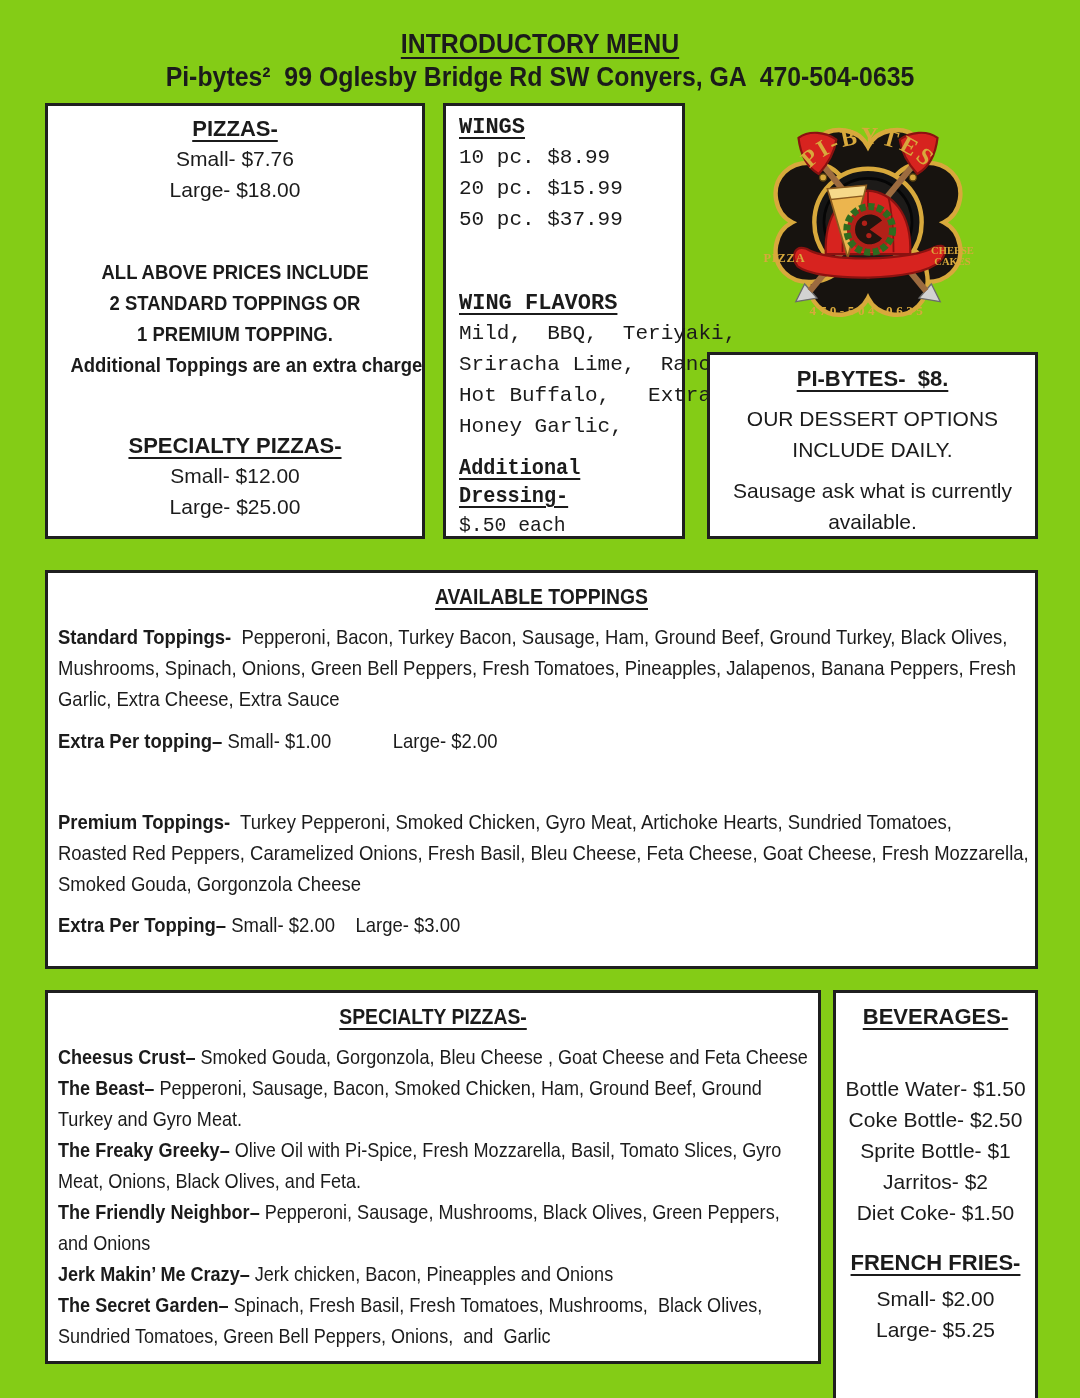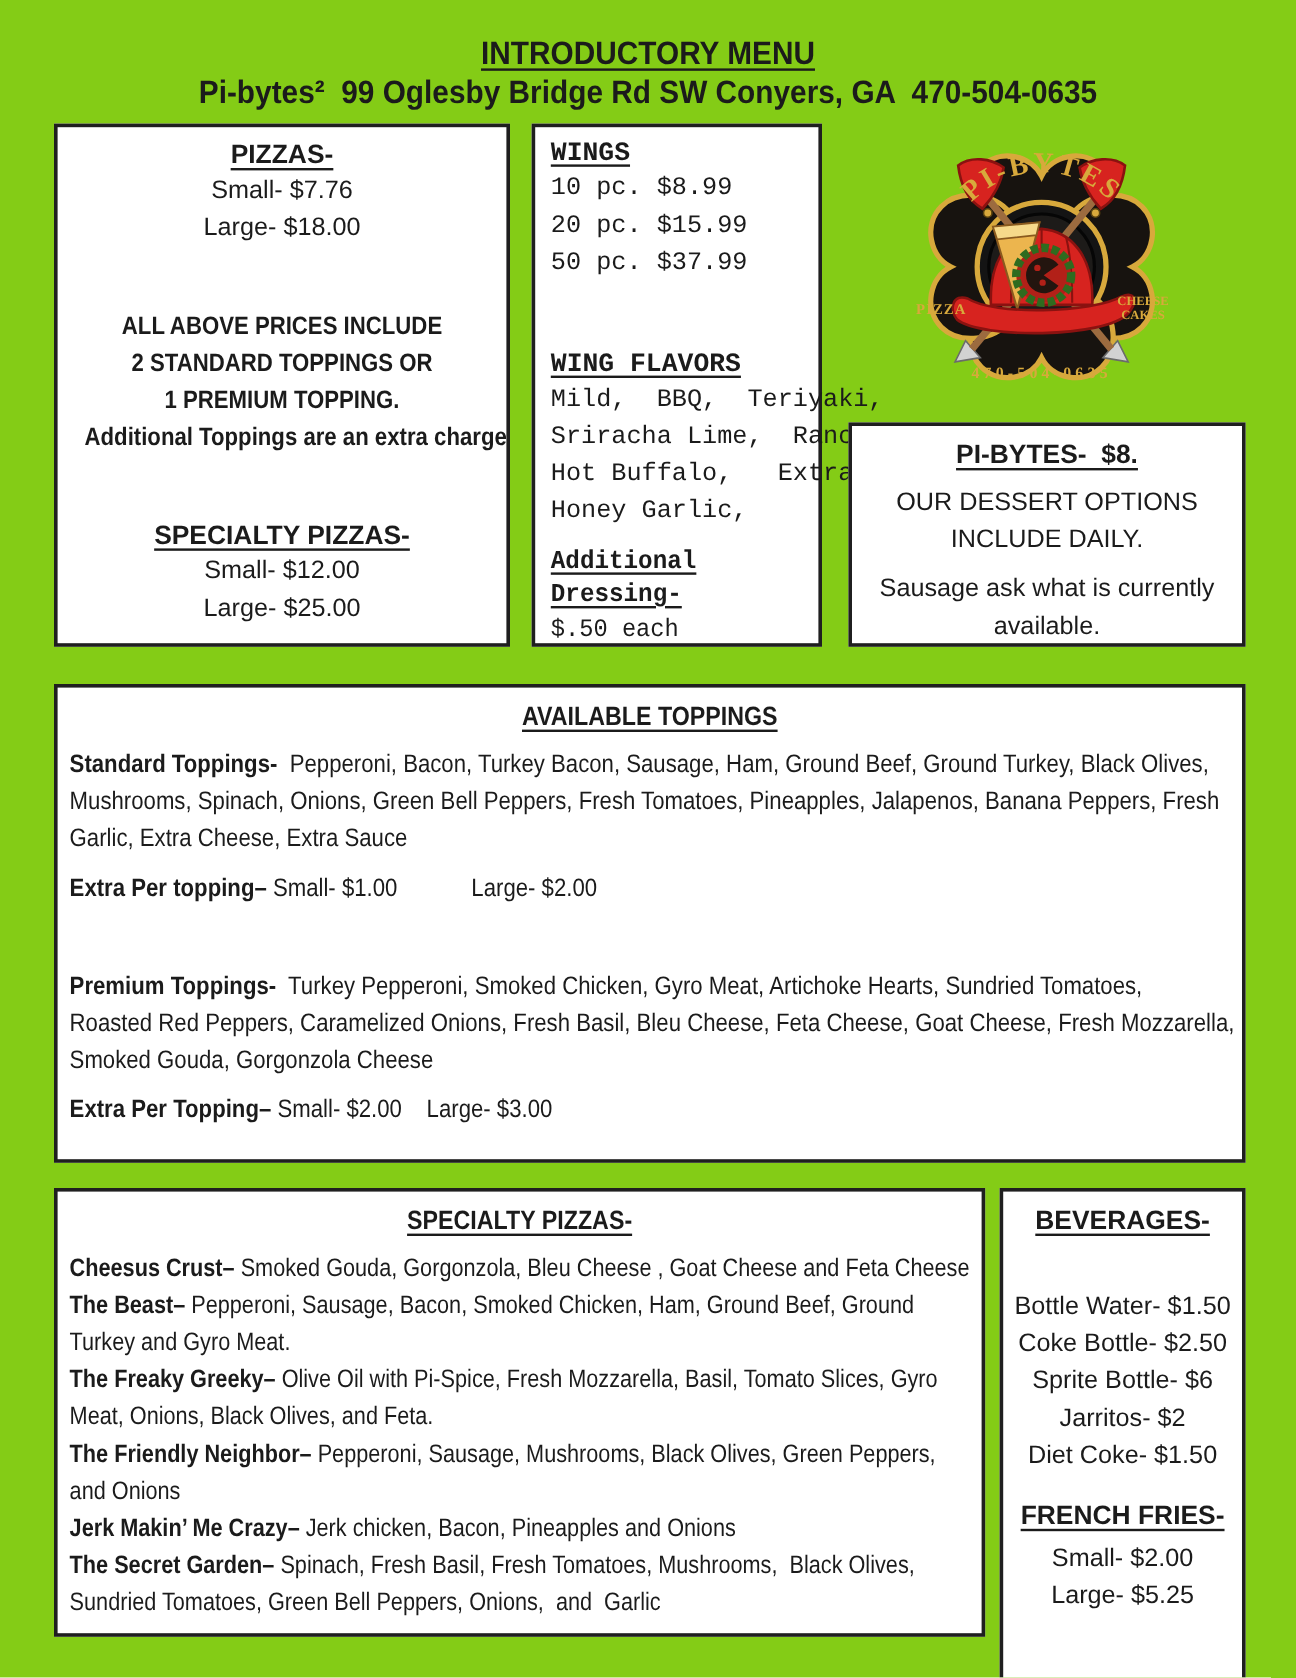--- a/index.html
+++ b/index.html
@@ -204,21 +204,21 @@
       </div>
   </div>
 
   <div class="box" style="left:833px;top:990px;width:205px;height:432px;">
     <div class="grp c" style="top:10px;">
       <div class="ttl u">BEVERAGES-</div>
     </div>
     <div class="grp c items" style="top:48px;font-size:20px;margin-top:32px;">
         <div class="line">Bottle Water- $1.50</div>
         <div class="line">Coke Bottle- $2.50</div>
-        <div class="line">Sprite Bottle- $6</div>
+        <div class="line">Sprite Bottle- $1</div>
         <div class="line">Jarritos- $2</div>
         <div class="line">Diet Coke- $1.50</div>
       </div>
     <div class="grp c" style="top:256px;text-align:center;">
       <div class="ttl u">FRENCH FRIES-</div>
     </div>
     <div class="grp c items" style="top:290px;">
         <div class="line">Small- $2.00</div>
         <div class="line">Large- $5.25</div>
       </div>

